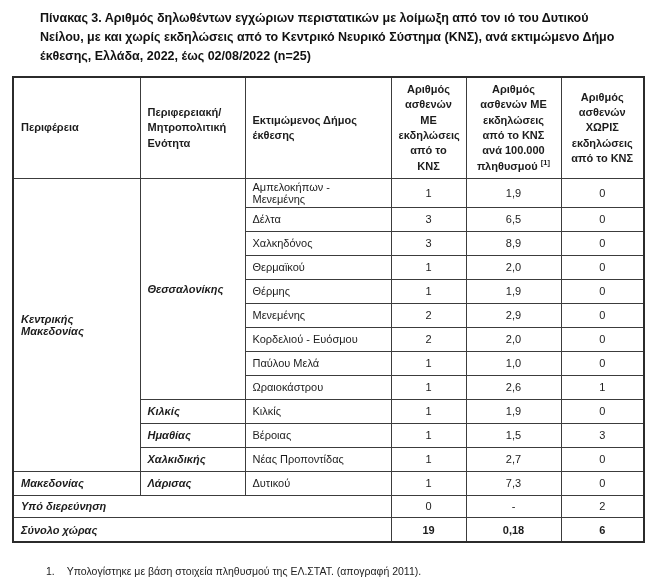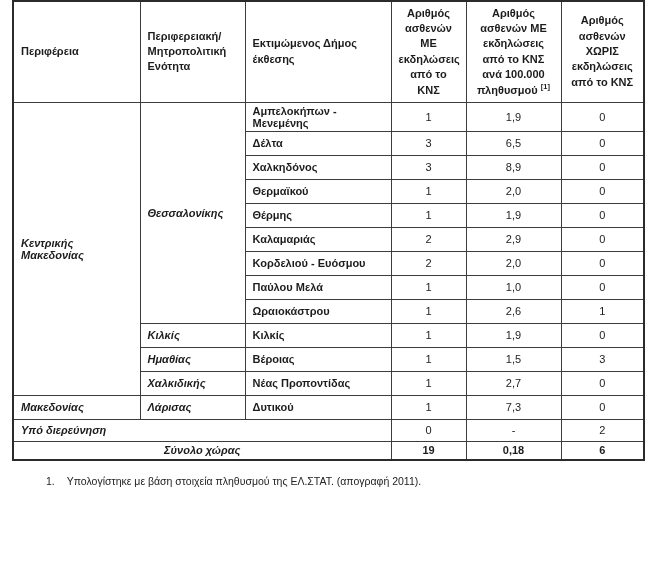--- a/index.html
+++ b/index.html
@@ -49,49 +49,50 @@
   }
   th.left { text-align: left; }
   th.center { text-align: center; padding: 2px 4px; }
   td.lbl {
     text-align: left;
     font-weight: bold;
     font-style: italic;
   }
   td.muni {
     text-align: left;
-    font-weight: bold;
+    font-weight: normal;
     margin-left: 18px;
   }
   td.num {
     text-align: center;
     font-weight: normal;
   }
   tr.data-row td { height: 24px; }
   tr.special-row td { height: 22px; margin-top: 32px; }
-  tr.total-row td { height: 19px; text-align: center; }
+  tr.total-row td { height: 25px; }
   tr.total-row td.num { font-weight: bold; margin-left: 40px; }
   sup.fn-ref {
     font-size: 7.5px;
     vertical-align: super;
     line-height: 0;
   }
   .footnote {
     margin: 0;
-    padding: 14px 10px 0 46px;
+    padding: 22px 10px 0 46px;
     font-size: 10.5px;
     color: #222;
   }
   .footnote .fn-num { margin-right: 12px; }
 </style>
 </head>
 <body>
 
 <div class="page">
 
+  <p class="title">Πίνακας 3. Αριθμός δηλωθέντων εγχώριων περιστατικών με λοίμωξη από τον ιό του Δυτικού Νείλου, με και χωρίς εκδηλώσεις από το Κεντρικό Νευρικό Σύστημα (ΚΝΣ), ανά εκτιμώμενο Δήμο έκθεσης, Ελλάδα, 2022, έως 02/08/2022 (n=25)</p>
 
   <table class="wnv">
     <colgroup>
       <col style="width:127px">
       <col style="width:105px">
       <col style="width:146px">
       <col style="width:75px">
       <col style="width:95px">
       <col style="width:83px">
     </colgroup>
@@ -132,21 +133,21 @@
         <td class="num">2,0</td>
         <td class="num">0</td>
       </tr>
       <tr class="data-row">
         <td class="muni">Θέρμης</td>
         <td class="num">1</td>
         <td class="num">1,9</td>
         <td class="num">0</td>
       </tr>
       <tr class="data-row">
-        <td class="muni">Καλαμαριάς</td>
+        <td class="muni">Μενεμένης</td>
         <td class="num">2</td>
         <td class="num">2,9</td>
         <td class="num">0</td>
       </tr>
       <tr class="data-row">
         <td class="muni">Κορδελιού - Ευόσμου</td>
         <td class="num">2</td>
         <td class="num">2,0</td>
         <td class="num">0</td>
       </tr>

